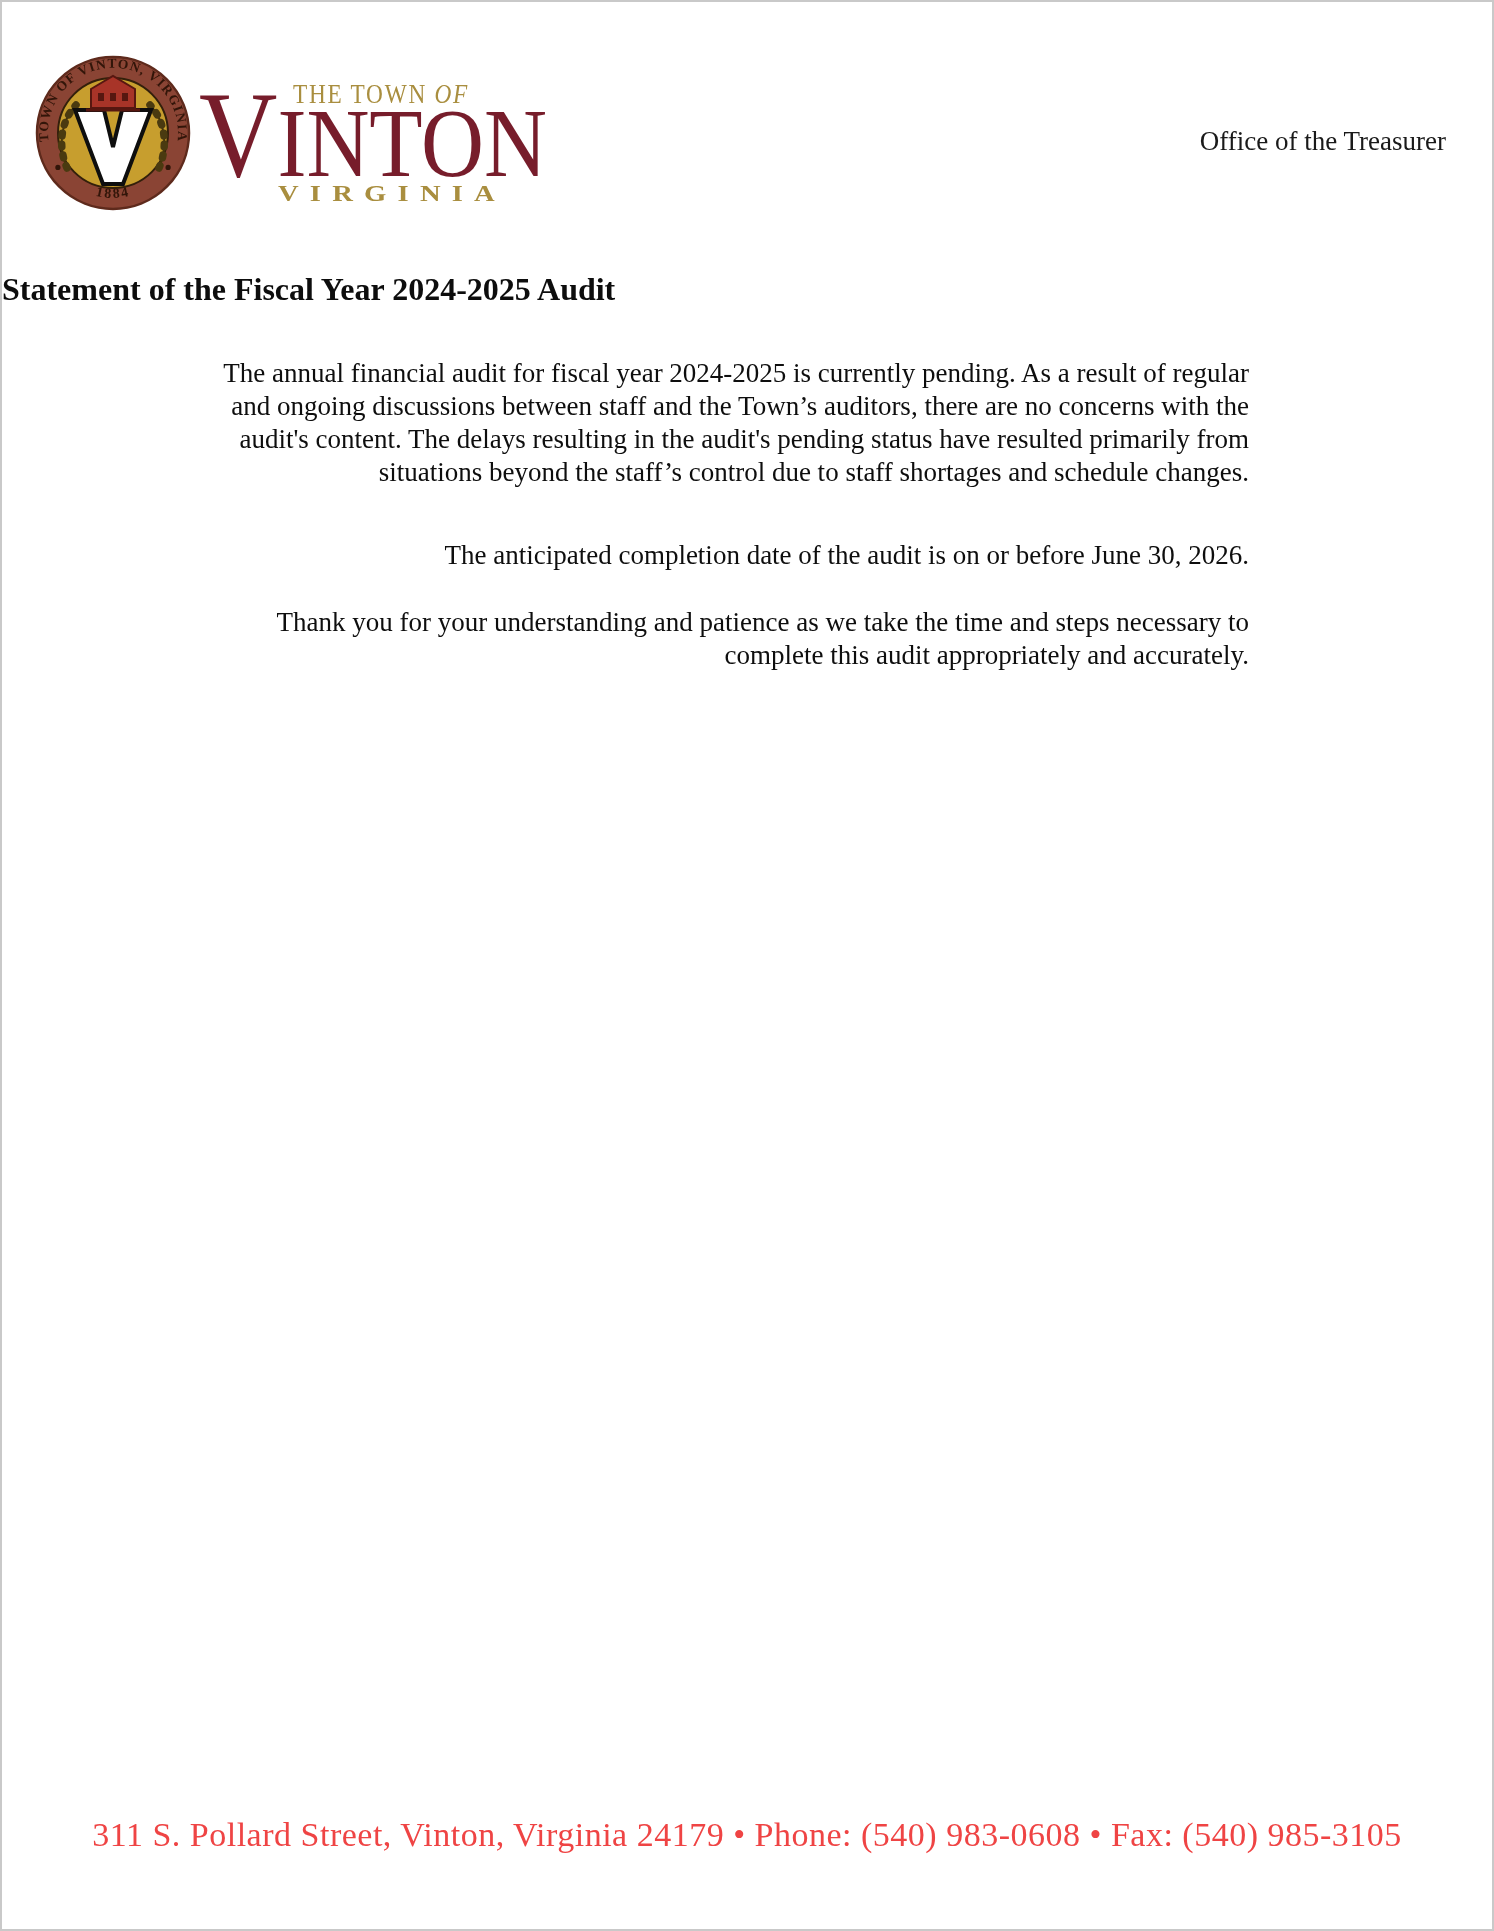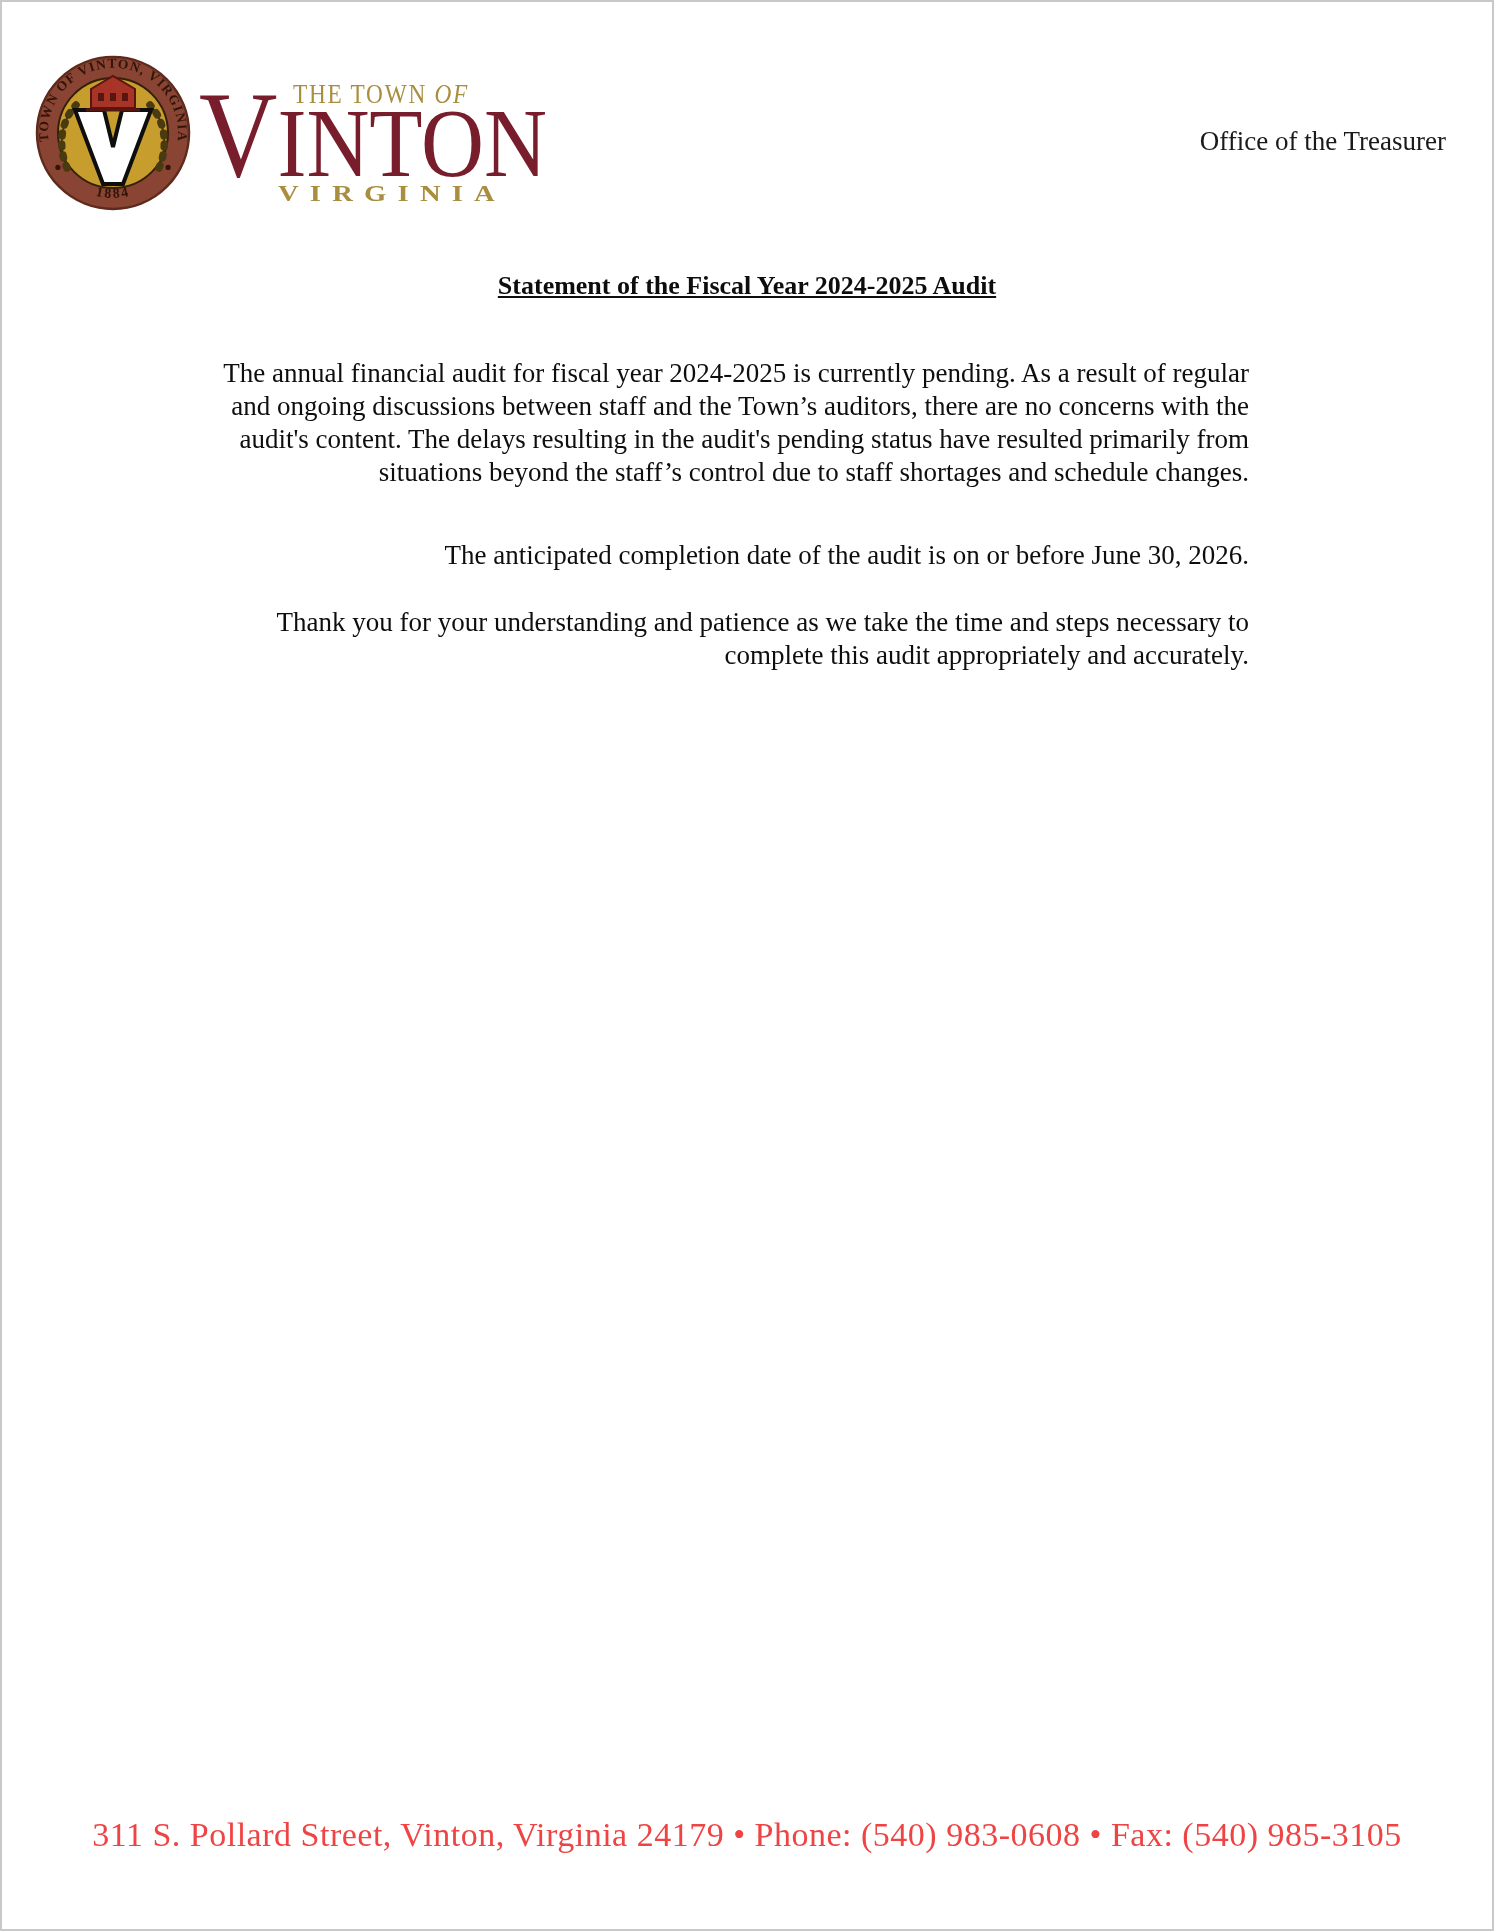--- a/index.html
+++ b/index.html
@@ -21,21 +21,21 @@
     font-size:25px;font-weight:bold;color:#2222dc;
     text-decoration:none;cursor:pointer;white-space:nowrap;
   }
   .office{
     position:absolute;top:124px;right:46px;
     font-size:27px;color:#1a1a1a;white-space:nowrap;
   }
   
   .doc-title{
     position:absolute;top:269px;left:0;width:100%;
-    text-align:center;font-weight:bold;font-size:26px;color:#0d0d0d;text-decoration:underline;
+    font-weight:bold;font-size:32px;color:#0d0d0d;
   }
   .doc-body{
     position:absolute;top:355px;left:209px;width:1038px;
     font-size:27px;line-height:33px;color:#0e0e0e;
   }
   .doc-body p{margin:0;text-align:right;}
   .p-justify{text-align:justify;}
   .p1{margin-bottom:50px !important;}
   .p2{margin-bottom:34px !important;}
   

